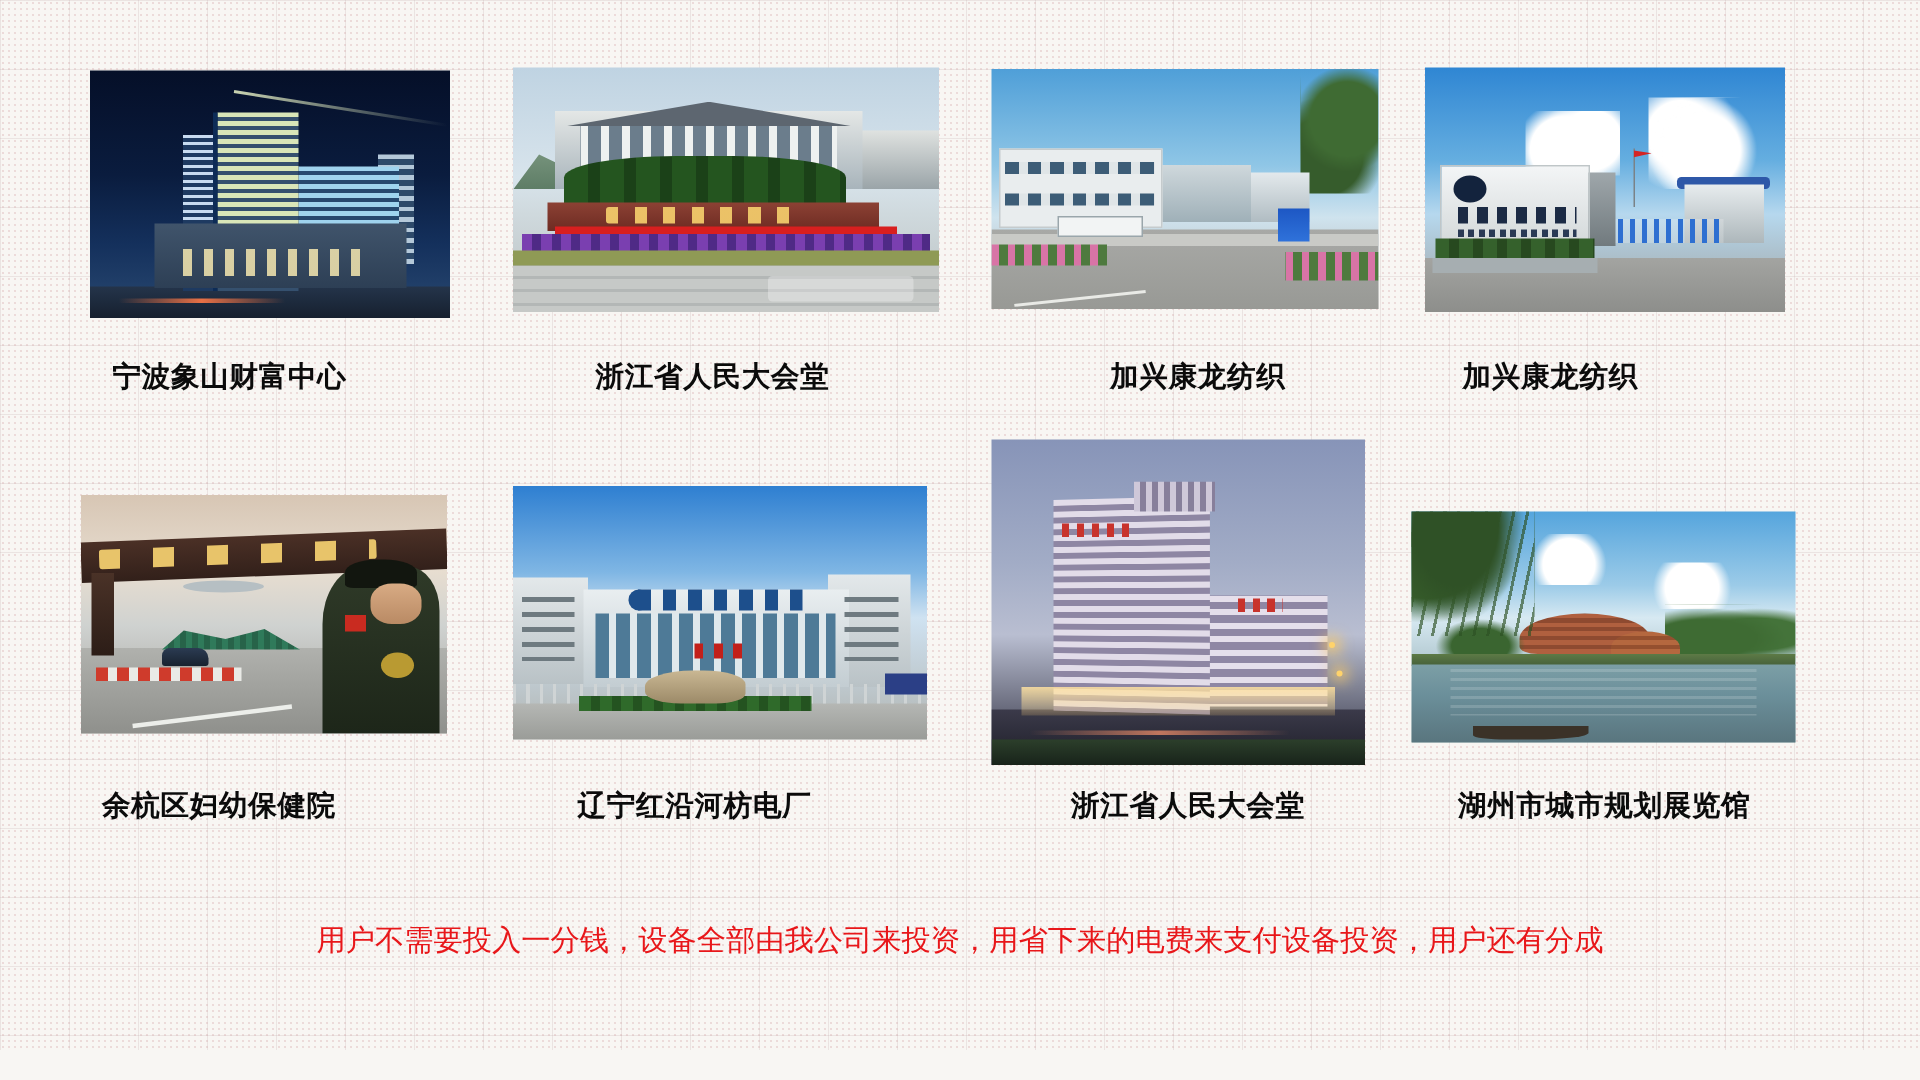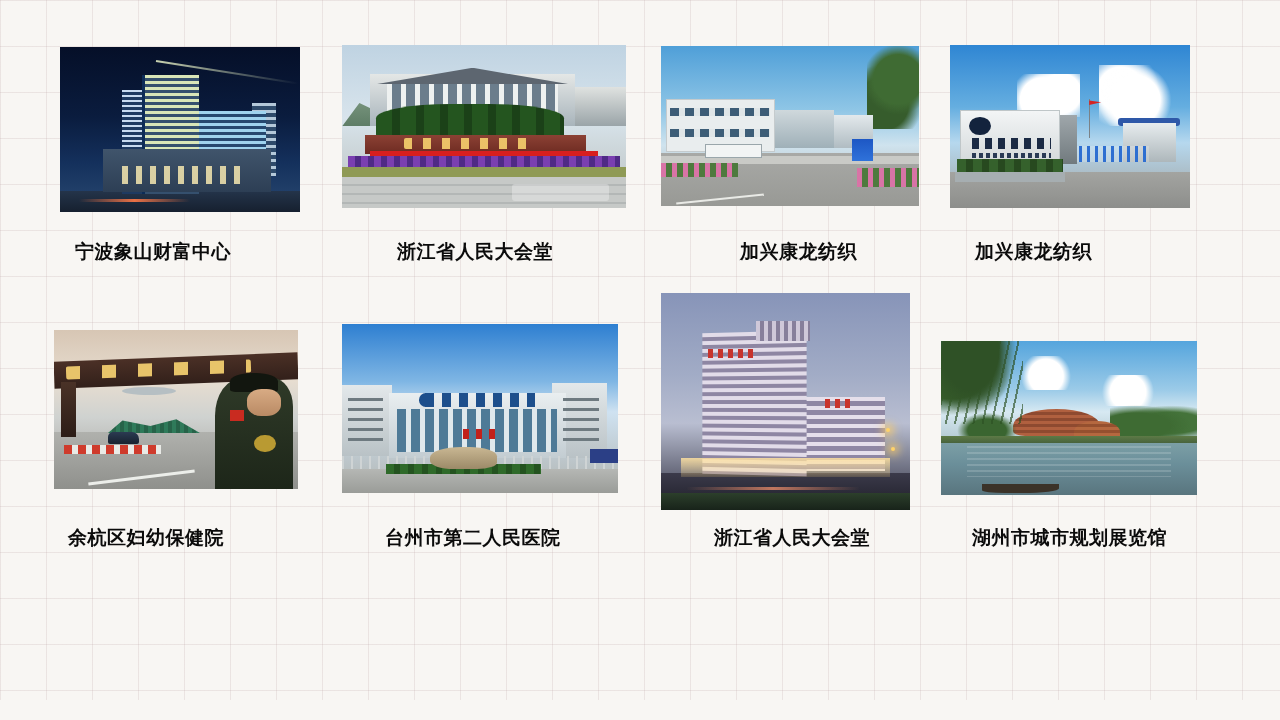--- a/index.html
+++ b/index.html
@@ -441,21 +441,21 @@
       <div class="redtext"></div>
       <div class="louvL"></div>
       <div class="louvR"></div>
       <div class="road"></div>
       <div class="fence"></div>
       <div class="hedge"></div>
       <div class="rock"></div>
       <div class="blue"></div>
     </div>
   </div>
-  <div class="caption" style="left:385px; top:528px;">台州市第二人民医院</div>
+  <div class="caption" style="left:385px; top:528px;">辽宁红沿河枋电厂</div>
 
   <div class="tile" style="left:661px; top:293px; width:249px; height:217px;">
     <div class="photo p7" style="left:0; top:0; width:249px; height:217px;">
       <div class="ground"></div>
       <div class="podium"></div>
       <div class="tower"></div>
       <div class="crown"></div>
       <div class="redsign"></div>
       <div class="redsign2"></div>
       <div class="glow"></div>
@@ -477,14 +477,15 @@
       <div class="treesL"></div>
       <div class="bank"></div>
       <div class="water"></div>
       <div class="refl"></div>
       <div class="willow"></div>
       <div class="boat"></div>
     </div>
   </div>
   <div class="caption" style="left:972px; top:528px;">湖州市城市规划展览馆</div>
 
+  <div class="footnote">用户不需要投入一分钱，设备全部由我公司来投资，用省下来的电费来支付设备投资，用户还有分成</div>
 
 </div>
 
 </body></html>

